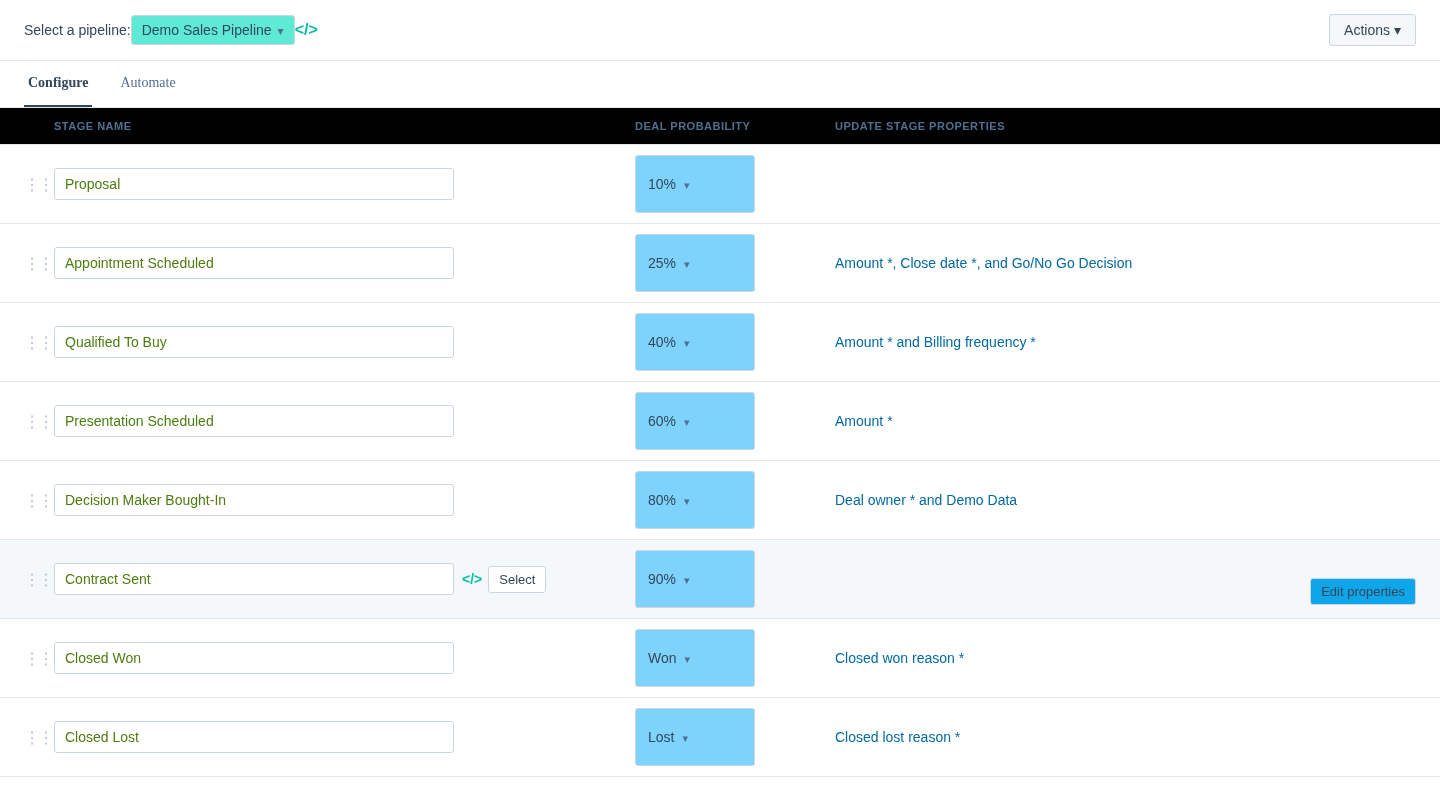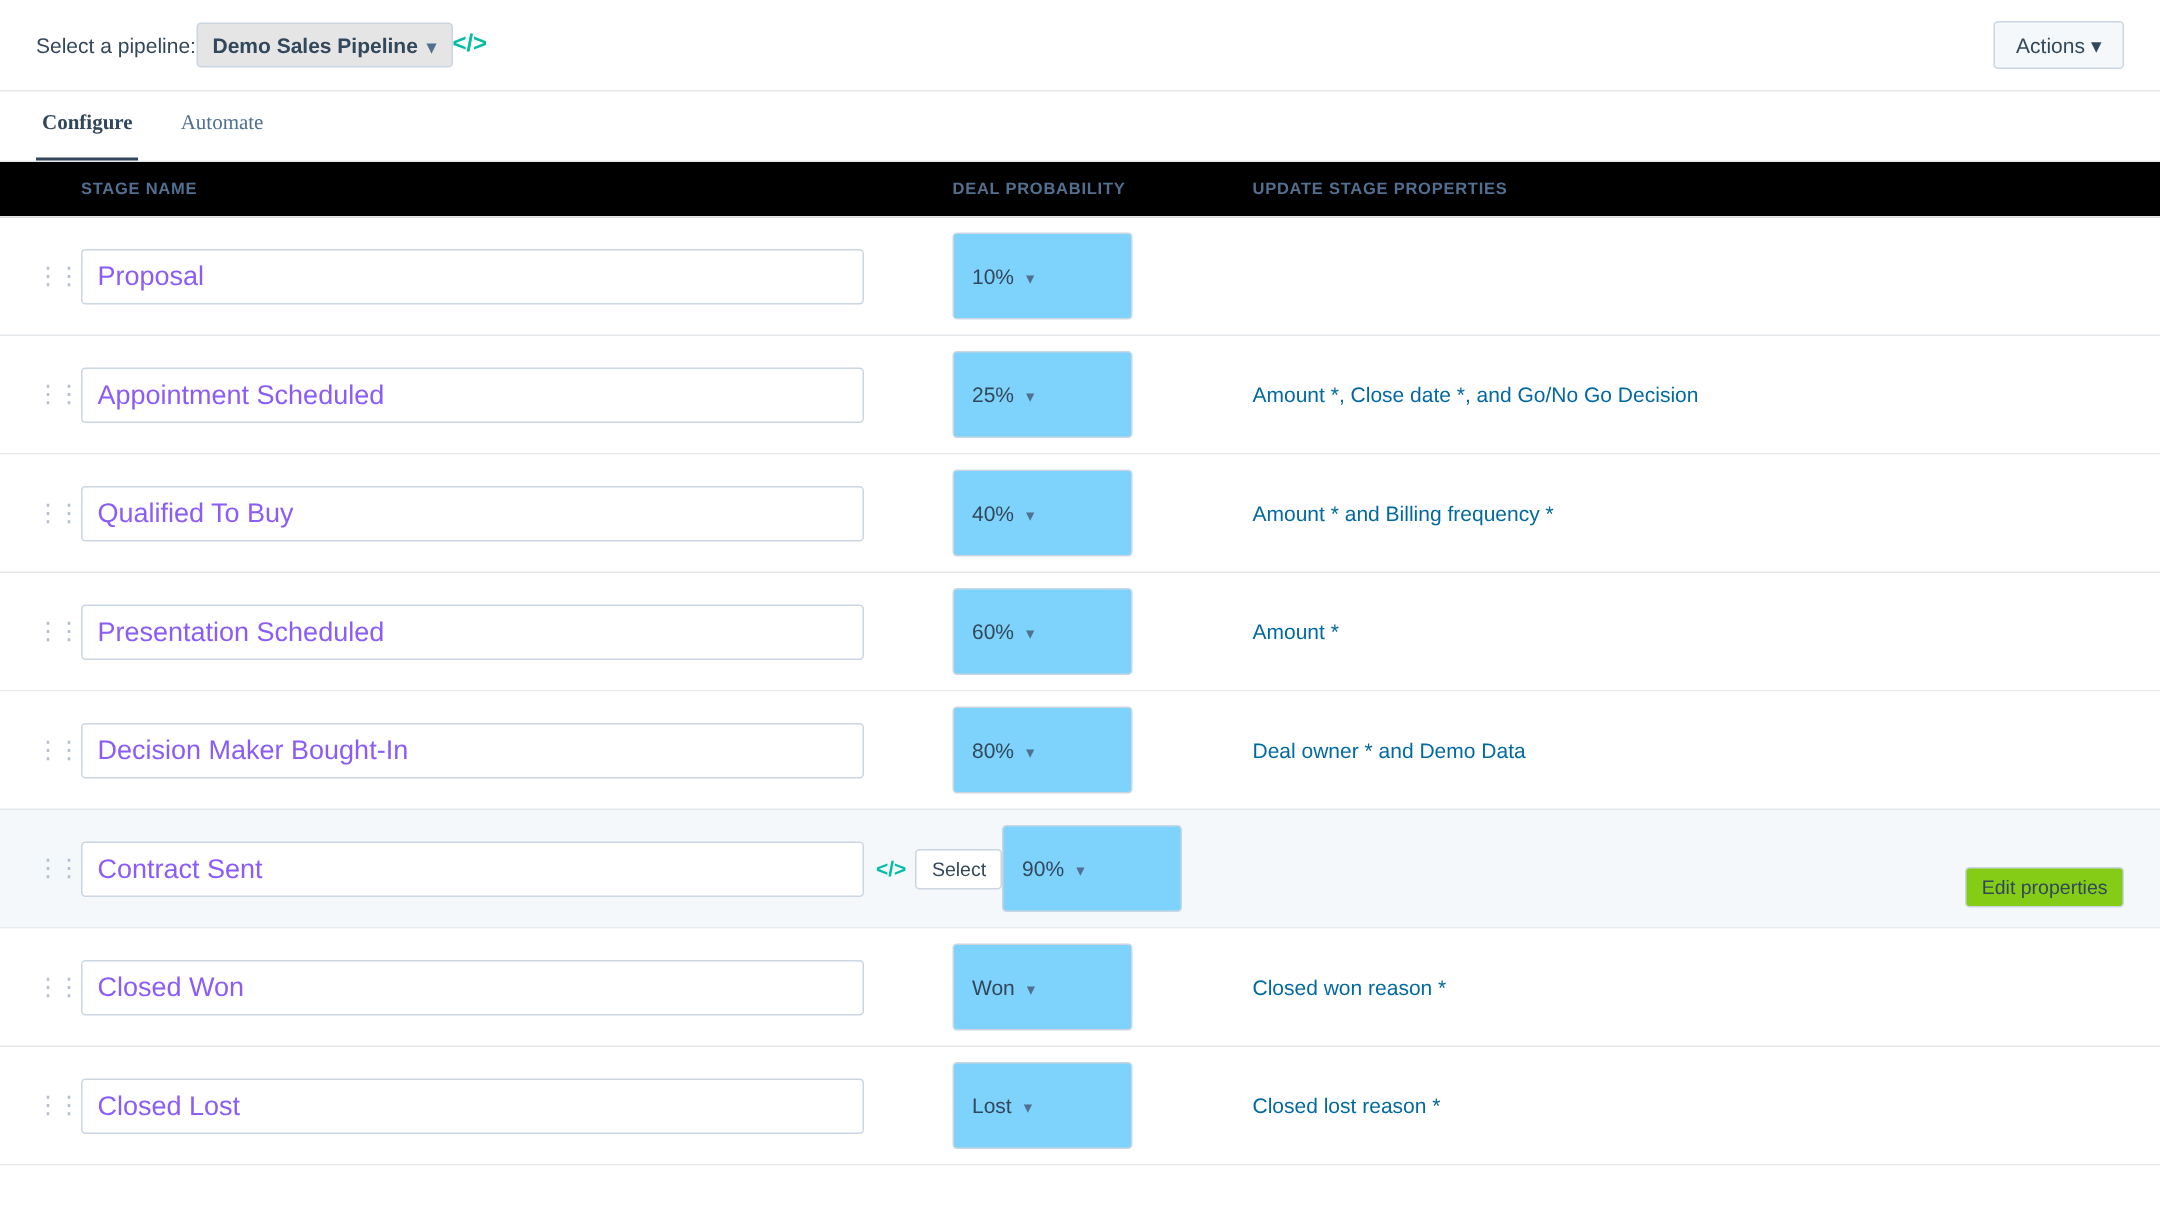--- a/index.html
+++ b/index.html
@@ -7,21 +7,21 @@
 
     .top-bar {
       display: flex; align-items: center; justify-content: space-between;
       padding: 14px 24px; border-bottom: 1px solid #e5e8eb;
     }
     .top-bar-left { display: flex; align-items: center; }
     .pipeline-label { font-size: 14px; color: #33475b; font-weight: 500; }
     .pipeline-select {
       display: flex; align-items: flex-end; gap: 6px;
       border: 1px solid #cbd6e2; border-radius: 3px; padding: 6px 10px;
-      background: #e5e5e5; cursor: pointer; font-weight: bold;
+      background: #5eead4; cursor: pointer;
     }
     .pipeline-select span { font-size: 14px; color: #33475b; }
     .pipeline-select .chevron { color: #516f90; font-size: 12px; }
     .code-icon { color: #00bda5; font-size: 16px; cursor: pointer; font-weight: bold; }
     .actions-btn {
       display: flex; align-items: center; gap: 4px;
       border: 1px solid #cbd6e2; border-radius: 3px; padding: 7px 14px;
       background: #f5f8fa; cursor: pointer; font-size: 14px; color: #33475b;
     }
 
@@ -53,21 +53,21 @@
     }
     .table-row.active-row { background: #f5f8fa; }
 
     .drag-handle {
       color: #b0c1d4; font-size: 16px; cursor: grab; display: flex; align-items: center;
     }
 
     .stage-name-cell { display: flex; align-items: center; gap: 8px; }
     .stage-input {
       border: 1px solid #cbd6e2; border-radius: 3px; padding: 7px 10px;
-      font-size: 18px; color: #8b5cf6; background: #fff; width: 522px;
+      font-size: 14px; color: #4d7c0f; background: #fff; width: 400px;
       outline: none;
     }
     .stage-actions { display: flex; align-items: center; gap: 6px; }
     .stage-code-icon { color: #00bda5; font-size: 14px; cursor: pointer; font-weight: bold; }
     .delete-btn {
       border: 1px solid #cbd6e2; border-radius: 3px; padding: 5px 10px;
       background: #fff; font-size: 13px; color: #33475b; cursor: pointer;
     }
 
     .probability-cell { display: flex; align-items: center; }
@@ -76,21 +76,21 @@
       border: 1px solid #cbd6e2; border-radius: 3px; padding: 20px 12px;
       background: #7dd3fc; cursor: pointer; min-width: 120px;
     }
     .probability-select span { font-size: 14px; color: #33475b; }
     .probability-select .chev { color: #516f90; font-size: 11px; }
 
     .properties-cell { display: flex; align-items: center; justify-content: space-between; }
     .properties-text { font-size: 14px; color: #0369a1; }
     .edit-props-btn {
       border: 1px solid #cbd6e2; border-radius: 3px; padding: 5px 10px;
-      background: #84cc16; font-size: 13px; color: #33475b; cursor: pointer;
+      background: #0ea5e9; font-size: 13px; color: #33475b; cursor: pointer;
       white-space: nowrap;
       margin-top: 24px;
     }
   </style>
 </head>
 <body>
 
 <div class="top-bar">
   <div class="top-bar-left">
     <span class="pipeline-label">Select a pipeline:</span>

